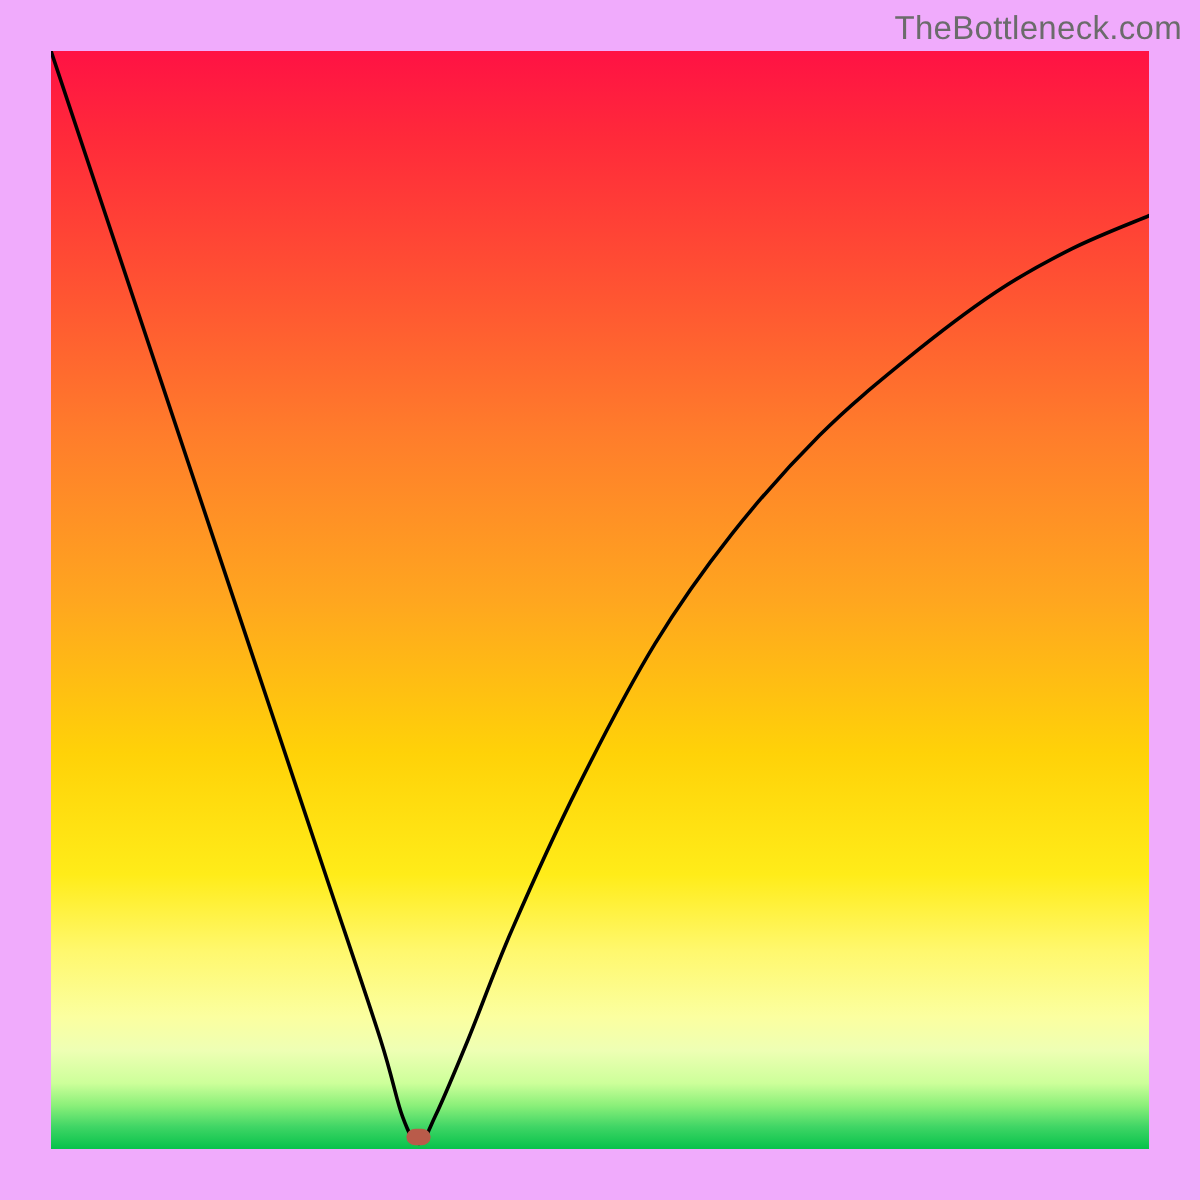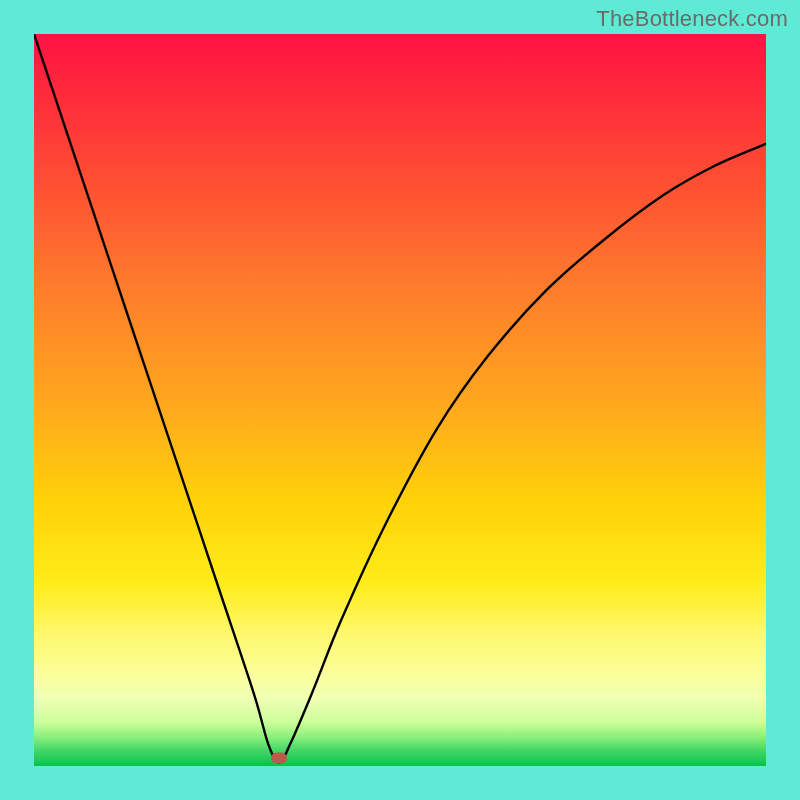--- a/index.html
+++ b/index.html
@@ -8,21 +8,21 @@
     width: 800px;
     height: 800px;
     overflow: hidden;
     background: #000;
     font-family: Arial, Helvetica, sans-serif;
   }
   .frame {
     position: relative;
     width: 800px;
     height: 800px;
-    background: #5eead4;
+    background: #f0abfc;
   }
   .plot-area {
     position: absolute;
     left: 34px;
     top: 34px;
     width: 732px;
     height: 732px;
     
     background: linear-gradient(
       to bottom,

